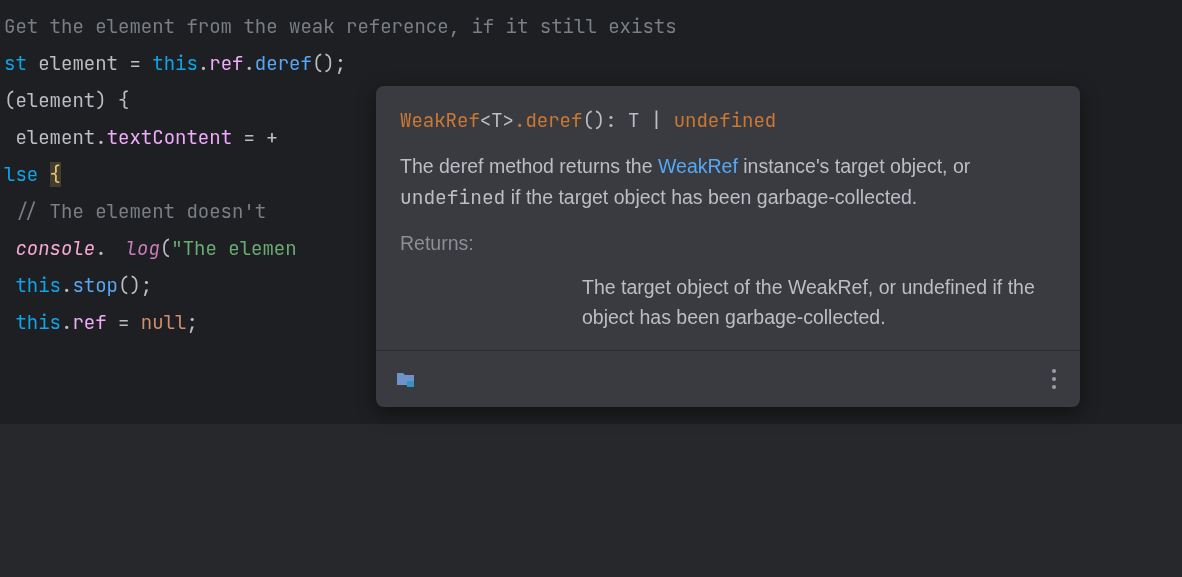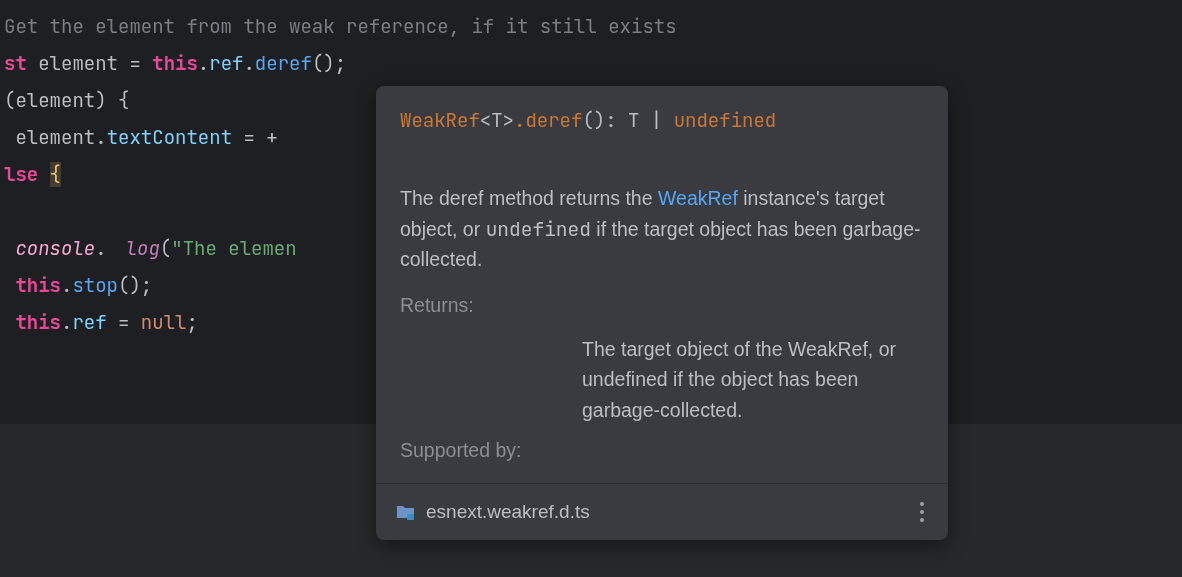--- a/index.html
+++ b/index.html
@@ -16,36 +16,36 @@
     }
     .editor {
       padding: 8px 0 8px 0;
       position: relative;
     }
     .code-line {
       white-space: pre;
       padding-left: 4px;
     }
     .c-comment { color: #7a7e85; text-align: right; }
-    .c-keyword { color: #ec4899; font-weight: bold; }
+    .c-keyword { color: #0ea5e9; }
     .c-string { color: #6aab73; }
-    .c-property { color: #7dd3fc; margin-top: 41px; }
+    .c-property { color: #f0abfc; margin-top: 41px; }
     .c-method { color: #56a8f5; text-align: center; }
     .c-punc { color: #bcbec4; }
     .c-var { color: #bcbec4; }
     .c-null { color: #cf8e6d; }
     .c-brace-hl { color: #f0c674; background: rgba(240,198,116,0.18); }
     .c-consoleobj { color: #f9a8d4; font-style: italic; }
     .c-consolemethod { color: #c77dbb; font-style: italic; margin-left: 19px; }
 
     .tooltip {
       position: absolute;
       top: 86px;
       left: 376px;
-      width: 572px;
+      width: 704px;
       background: #393b40;
       border-radius: 8px;
       box-shadow: 0 6px 20px rgba(0,0,0,0.45);
       font-family: -apple-system, BlinkMacSystemFont, 'Segoe UI', Arial, sans-serif;
       font-size: 19.5px;
       line-height: 1.55;
       color: #bcbec4;
       padding: 20px 0 0 0;
     }
     .tooltip-sig {
@@ -53,21 +53,20 @@
       padding: 0 24px 16px 24px;
       font-size: 19px;
     }
     .sig-type { color: #cc7832; }
     .sig-punc { color: #bcbec4; }
     .sig-paren { color: #bcbec4; }
     .sig-undef { color: #cc7832; }
     .tooltip-desc {
       padding: 0 24px 16px 24px;
       color: #bcbec4;
-      margin-top: 32px;
     }
     .link { color: #56a8f5; }
     .monoword { font-family: 'JetBrains Mono', 'Fira Code', monospace; }
     .tooltip-grid {
       padding: 0 33px 18px 24px;
       display: grid;
       grid-template-columns: 176px 1fr;
       row-gap: 10px;
       column-gap: 6px;
     }
@@ -122,45 +121,43 @@
 
 <div class="outer-bg"></div>
 <div class="code-body-bg"></div>
 
 <div class="editor">
   <div class="code-line"><span class="c-comment">Get the element from the weak reference, if it still exists</span></div>
   <div class="code-line"><span class="c-keyword">st</span><span class="c-var"> </span><span class="c-var">element</span><span class="c-punc"> = </span><span class="c-keyword">this</span><span class="c-punc">.</span><span class="c-property">ref</span><span class="c-punc">.</span><span class="c-method">deref</span><span class="c-punc">()</span><span class="c-punc">;</span></div>
   <div class="code-line"><span class="c-punc">(element) {</span></div>
   <div class="code-line"><span class="c-var"> </span><span class="c-var">element</span><span class="c-punc">.</span><span class="c-property">textContent</span><span class="c-punc"> = +</span></div>
   <div class="code-line"><span class="c-keyword">lse</span><span class="c-var"> </span><span class="c-brace-hl">{</span></div>
-  <div class="code-line"><span class="c-var"> </span></div>
+  <div class="code-line"><span class="c-var"> </span><span class="c-comment">// The element doesn't </span></div>
   <div class="code-line"><span class="c-var"> </span><span class="c-consoleobj">console</span><span class="c-punc">.</span><span class="c-consolemethod">log</span><span class="c-punc">(</span><span class="c-string">"The elemen</span></div>
   <div class="code-line"><span class="c-var"> </span><span class="c-keyword">this</span><span class="c-punc">.</span><span class="c-method">stop</span><span class="c-punc">()</span><span class="c-punc">;</span></div>
   <div class="code-line"><span class="c-var"> </span><span class="c-keyword">this</span><span class="c-punc">.</span><span class="c-property">ref</span><span class="c-punc"> = </span><span class="c-null">null</span><span class="c-punc">;</span></div>
 </div>
 
 <div class="tooltip">
   <div class="tooltip-sig">
     <span class="sig-type">WeakRef</span><span class="sig-punc">&lt;T&gt;</span><span class="sig-type">.deref</span><span class="sig-paren">()</span><span class="sig-punc">: T | </span><span class="sig-undef">undefined</span>
   </div>
   <div class="tooltip-desc">
     <span>The deref method returns the </span><span class="link">WeakRef</span><span> instance's target object, or </span><span class="monoword">undefined</span><span> if the target object has been garbage-collected.</span>
   </div>
   <div class="tooltip-grid">
     <div class="gkey">Returns:</div>
     <div class="gval">The target object of the WeakRef, or undefined if the object has been garbage-collected.</div>
-    <div class="gkey">Supported by:</div>
   </div>
   <div class="tooltip-footer">
     <span class="file-icon">
       <svg width="20" height="16" viewBox="0 0 20 16">
         <path d="M1 2 h6 l2 2 h9 v10 h-17 z" fill="#6e94c7"></path>
         <rect x="11" y="10" width="7" height="6" fill="#3592c4"></rect>
       </svg>
     </span>
-    <span>esnext.weakref.d.ts</span>
     <div class="kebab">
       <span></span>
         <span></span>
         <span></span>
     </div>
   </div>
 </div>
 
 </body></html>

